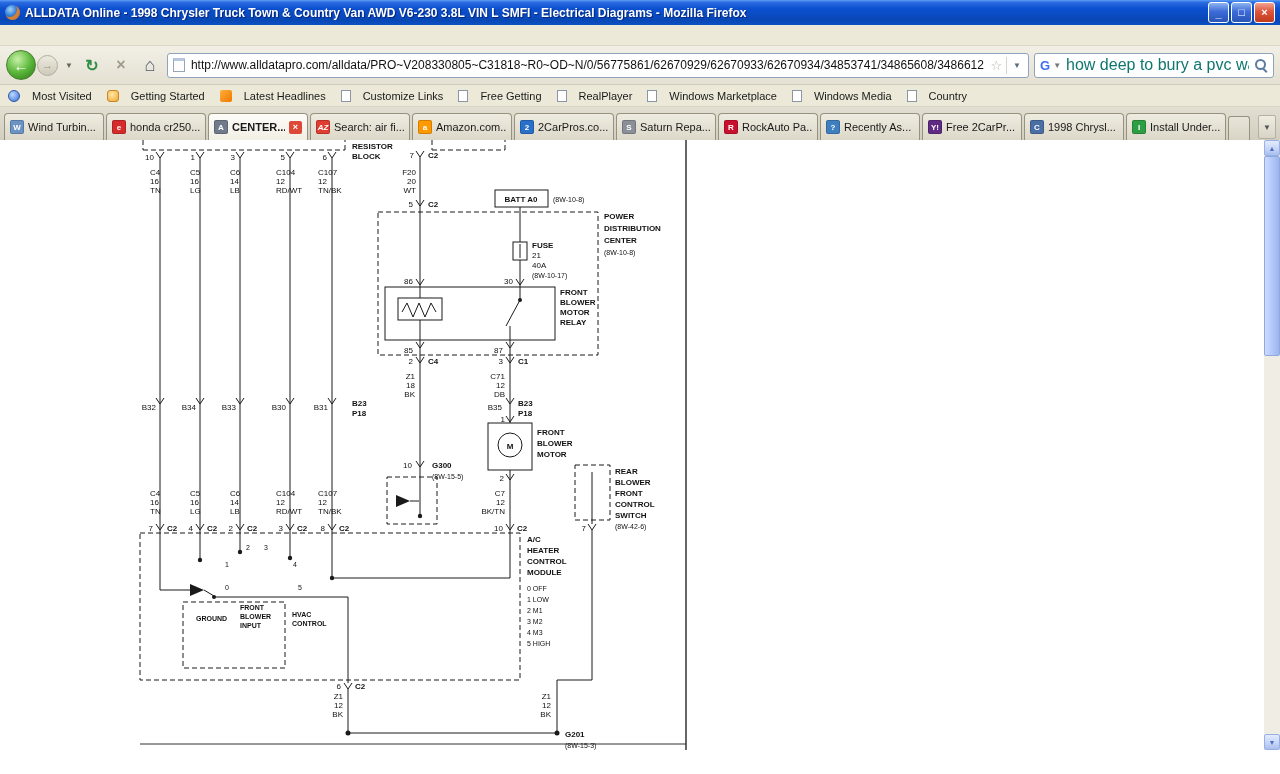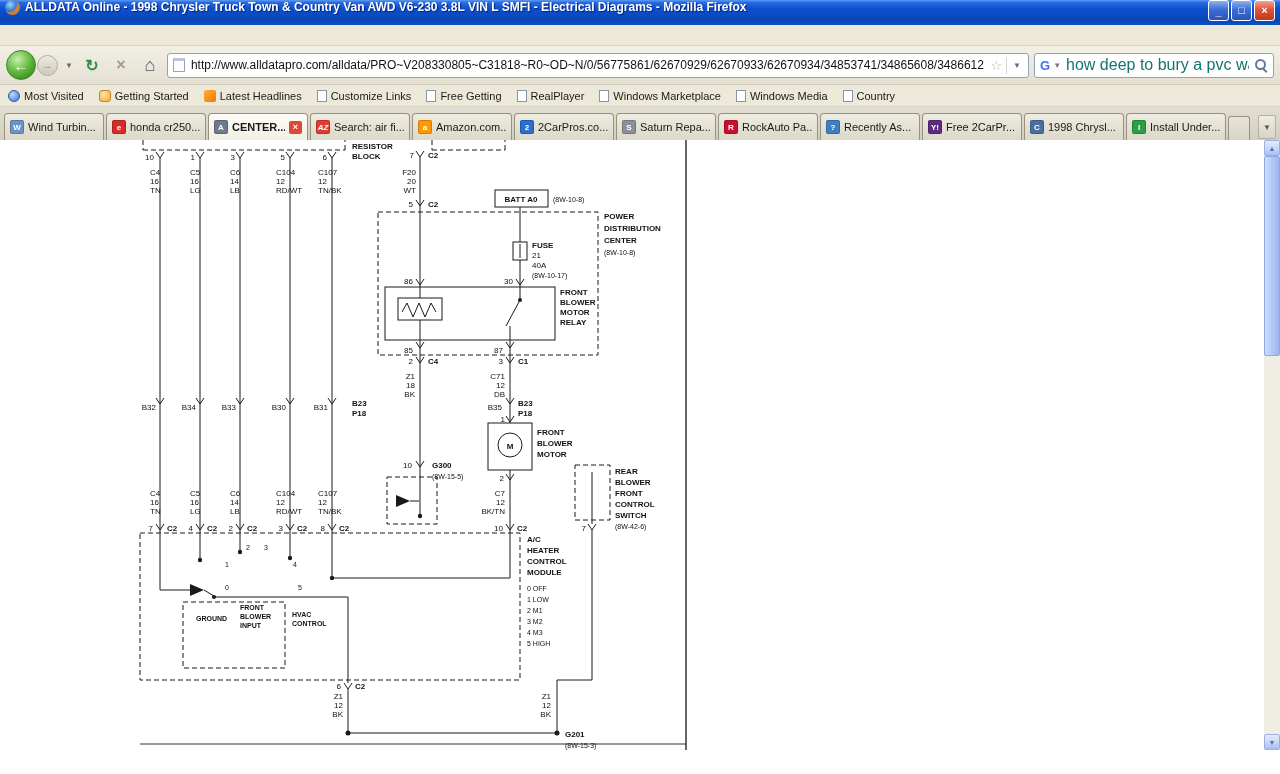--- a/index.html
+++ b/index.html
@@ -1,20 +1,20 @@
 <!DOCTYPE html>
 <html><head>
 <meta charset="utf-8">
 <style>
   *{box-sizing:border-box;}
   html,body{margin:0;padding:0;}
   body{width:1280px;height:774px;overflow:hidden;background:#ece9d8;font-family:"Liberation Sans",sans-serif;color:#1a1a1a;}
 
   
-  .titlebar{height:25px;background:linear-grad​ient(180deg,#5c9cf5,#2a6ae0 10%,#0c50d0 35%,#0847b5 80%,#0d51c5);background:linear-gradient(180deg,#5c9cf5,#2a6ae0 10%,#0c50d0 35%,#0847b5 80%,#0d51c5);display:flex;gap:5px;padding:0 5px;}
+  .titlebar{height:25px;background:linear-grad​ient(180deg,#5c9cf5,#2a6ae0 10%,#0c50d0 35%,#0847b5 80%,#0d51c5);background:linear-gradient(180deg,#5c9cf5,#2a6ae0 10%,#0c50d0 35%,#0847b5 80%,#0d51c5);display:flex;align-items:center;gap:5px;padding:0 5px;}
   .fx-icon{width:15px;height:15px;border-radius:50%;flex:0 0 auto;background:radial-gradient(circle at 35% 30%,#9ed2ff,#2f7ad1 45%,#0f3f8c);box-shadow:inset -3px -3px 0 rgba(243,130,28,.85);}
   .title-text{flex:1;color:#fff;font-weight:bold;font-size:12px;white-space:nowrap;overflow:hidden;text-shadow:1px 1px 1px #00237a;}
   .winbtns{display:flex;gap:2px;}
   .wb{width:21px;height:21px;border:1px solid #fff;border-radius:3px;color:#fff;font-size:11px;font-weight:bold;display:flex;align-items:center;justify-content:center;line-height:1;}
   .wb.min,.wb.max{background:linear-gradient(180deg,#8db3f0,#3c6cd8 45%,#2a55b8);}
   .wb.close{background:linear-gradient(180deg,#f2a490,#dd5439 45%,#c23a1e);}
   .wb.min{align-items:flex-end;padding-bottom:3px;}
 
   
   .menubar{height:21px;background:#ece9d8;border-bottom:1px solid #dad6c6;display:flex;align-items:center;padding:0 3px;font-size:11px;}
@@ -38,21 +38,21 @@
   .searchbar{width:240px;height:25px;flex:none;background:#fff;border:1px solid #8ea4bd;border-radius:3px;display:flex;align-items:center;gap:3px;padding:0 5px;}
   .g-logo{font-size:13px;font-weight:bold;color:#3b6ef5;flex:none;}
   .search-drop{color:#777;font-size:8px;flex:none;}
   .search-input{flex:1;min-width:0;border:none;outline:none;background:transparent;font-family:inherit;font-size:16px;color:#0f766e;}
   .mag{width:14px;height:14px;position:relative;flex:none;}
   .mag::before{content:"";position:absolute;left:1px;top:1px;width:7px;height:7px;border:2px solid #5f7c9e;border-radius:50%;}
   .mag::after{content:"";position:absolute;left:10px;top:10px;width:5px;height:2px;background:#5f7c9e;transform:rotate(45deg);transform-origin:0 0;}
 
   
   .bookmarksbar{height:22px;background:#ece9d8;border-bottom:1px solid #d9d5c6;display:flex;align-items:center;gap:15px;padding:0 8px;font-size:11px;}
-  .bm-item{display:flex;align-items:center;gap:4px;white-space:nowrap;}
+  .bm-item{display:flex;align-items:center;gap:12px;white-space:nowrap;}
   .bicon{width:12px;height:12px;flex:none;}
   .ic-page{width:10px;height:12px;background:#fff;border:1px solid #8a96a8;}
   .ic-rss{background:linear-gradient(135deg,#ffae3c,#f07800);border-radius:2px;}
   .ic-clock{border-radius:50%;background:radial-gradient(circle at 35% 35%,#bcd8ff,#3a6fd8);border:1px solid #2a55a8;}
   .ic-spark{background:radial-gradient(circle at 40% 35%,#ffe9a8,#f0a830);border-radius:3px;border:1px solid #c8862a;}
 
   
   .tabbar{height:33px;background:linear-gradient(#e2dfd2,#d2cebf);display:flex;align-items:flex-end;gap:2px;padding:0 4px;}
   .tab{width:100px;height:27px;min-width:0;border:1px solid #97927f;border-bottom:none;border-radius:4px 4px 0 0;background:linear-gradient(#eeebe0,#dcd8c9);display:flex;align-items:center;gap:4px;padding:0 5px;font-size:11px;}
   .tab.active{background:linear-gradient(#fdfcf9,#f2efe4);font-weight:bold;}

